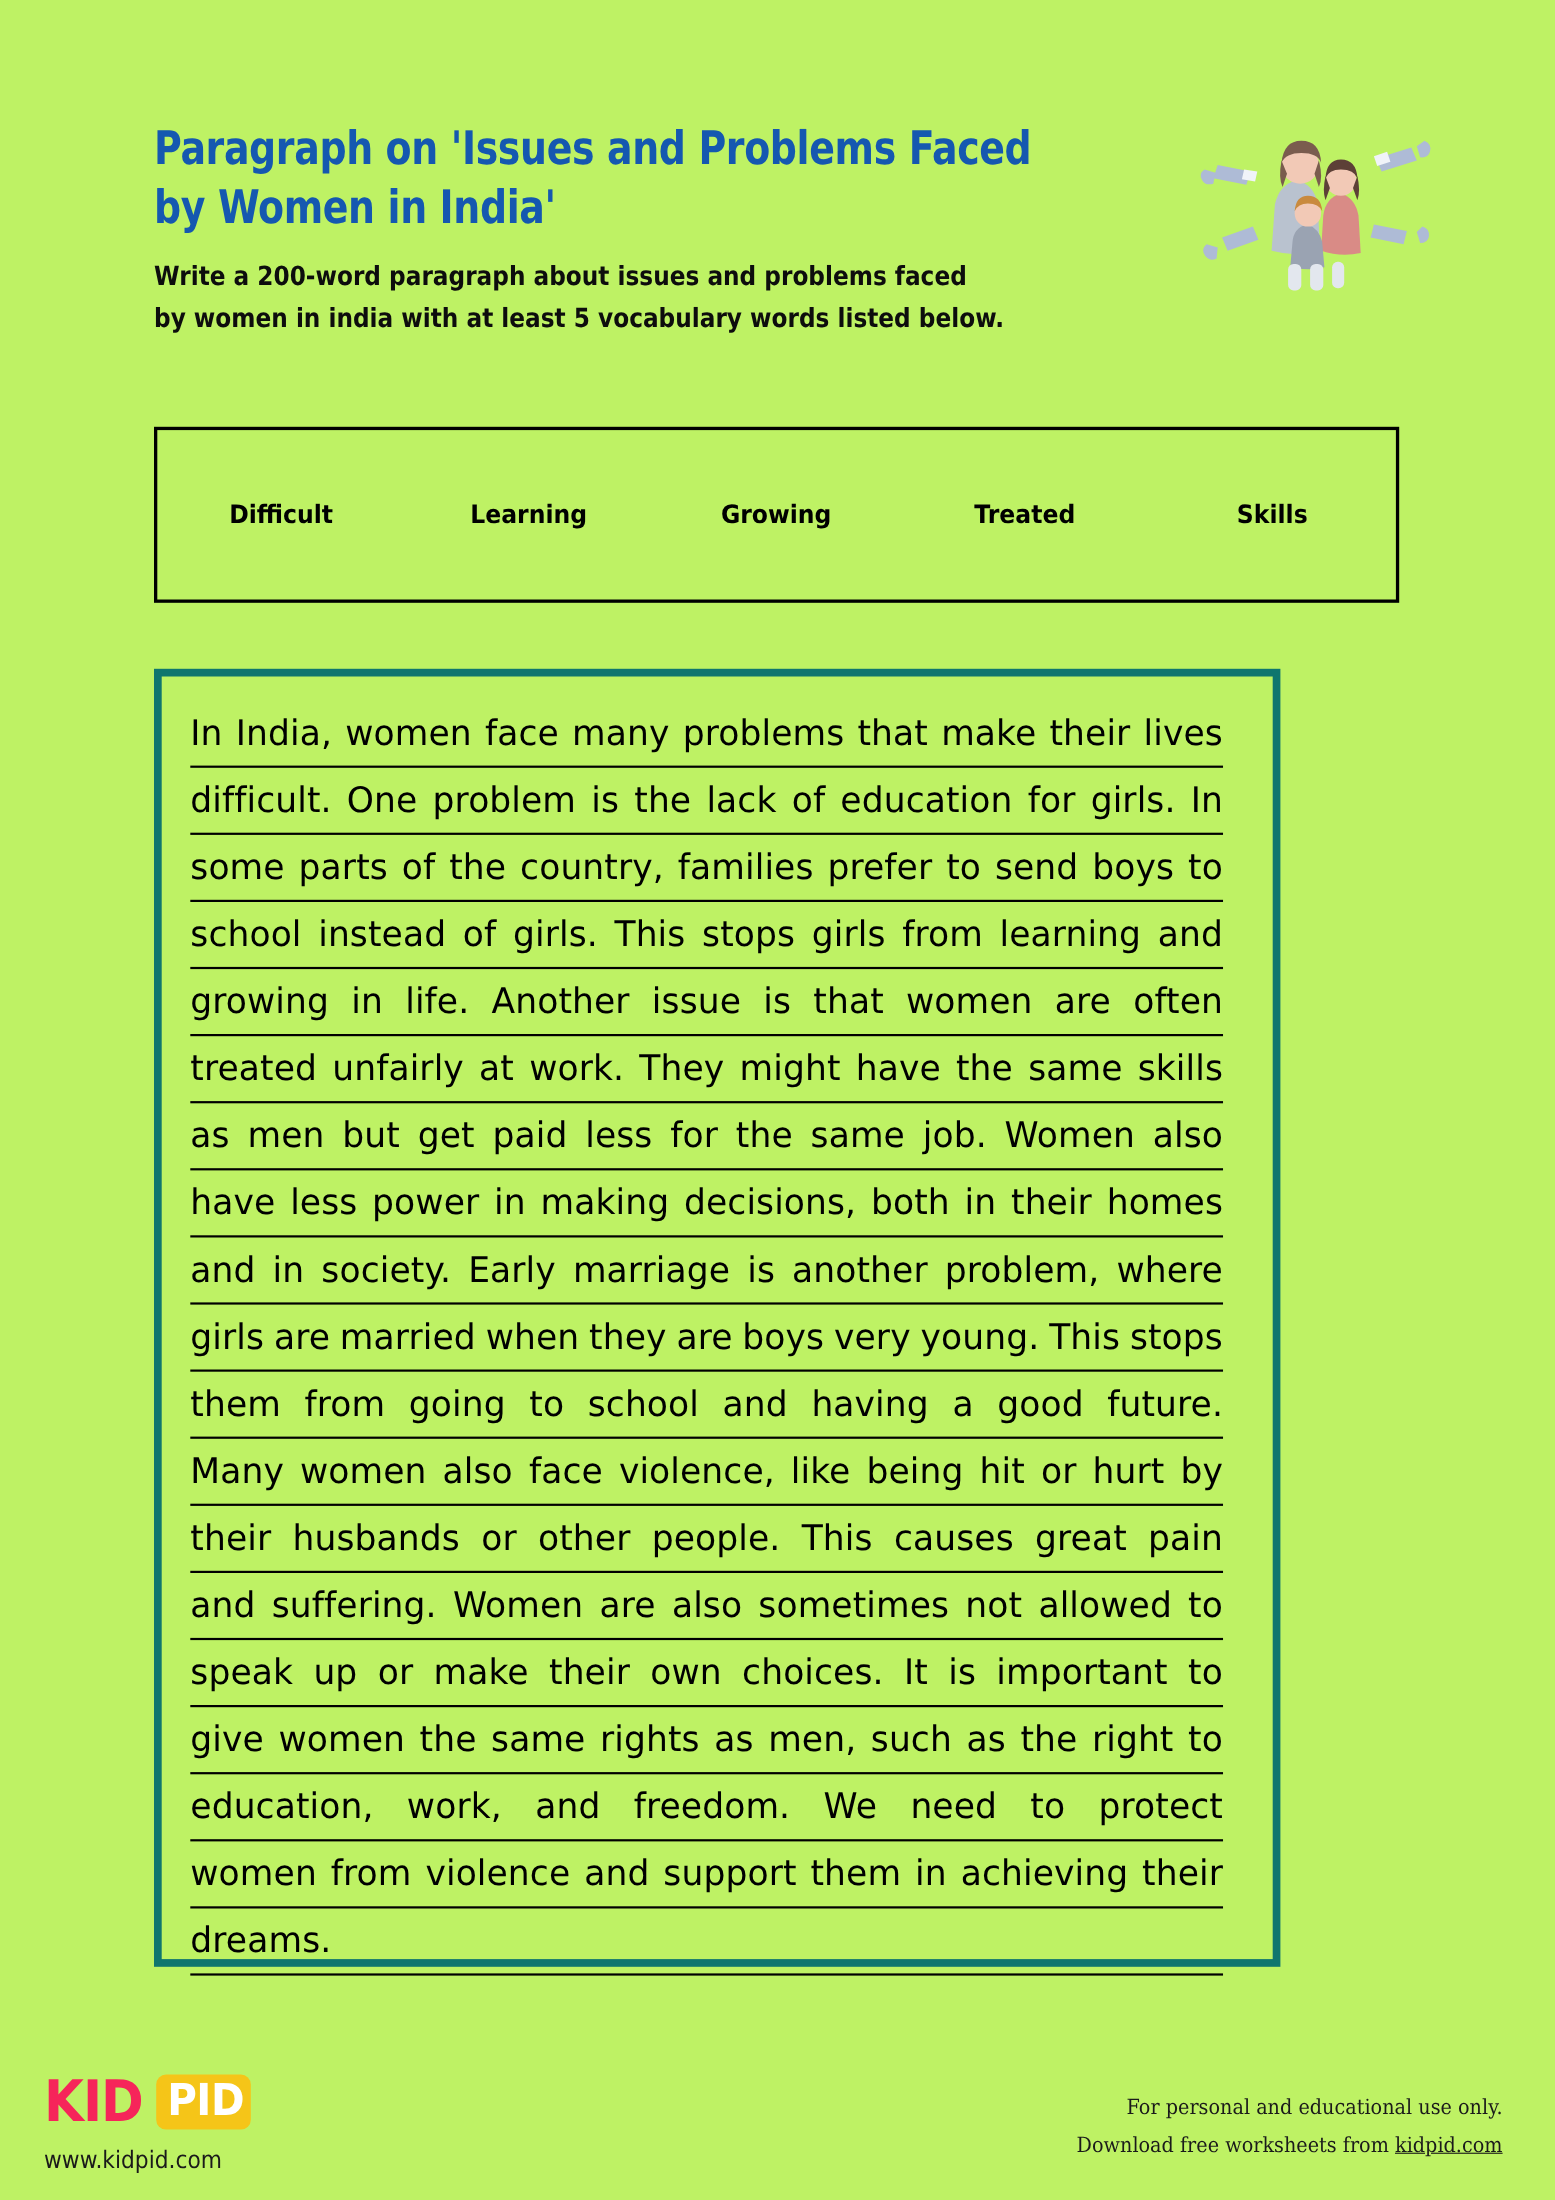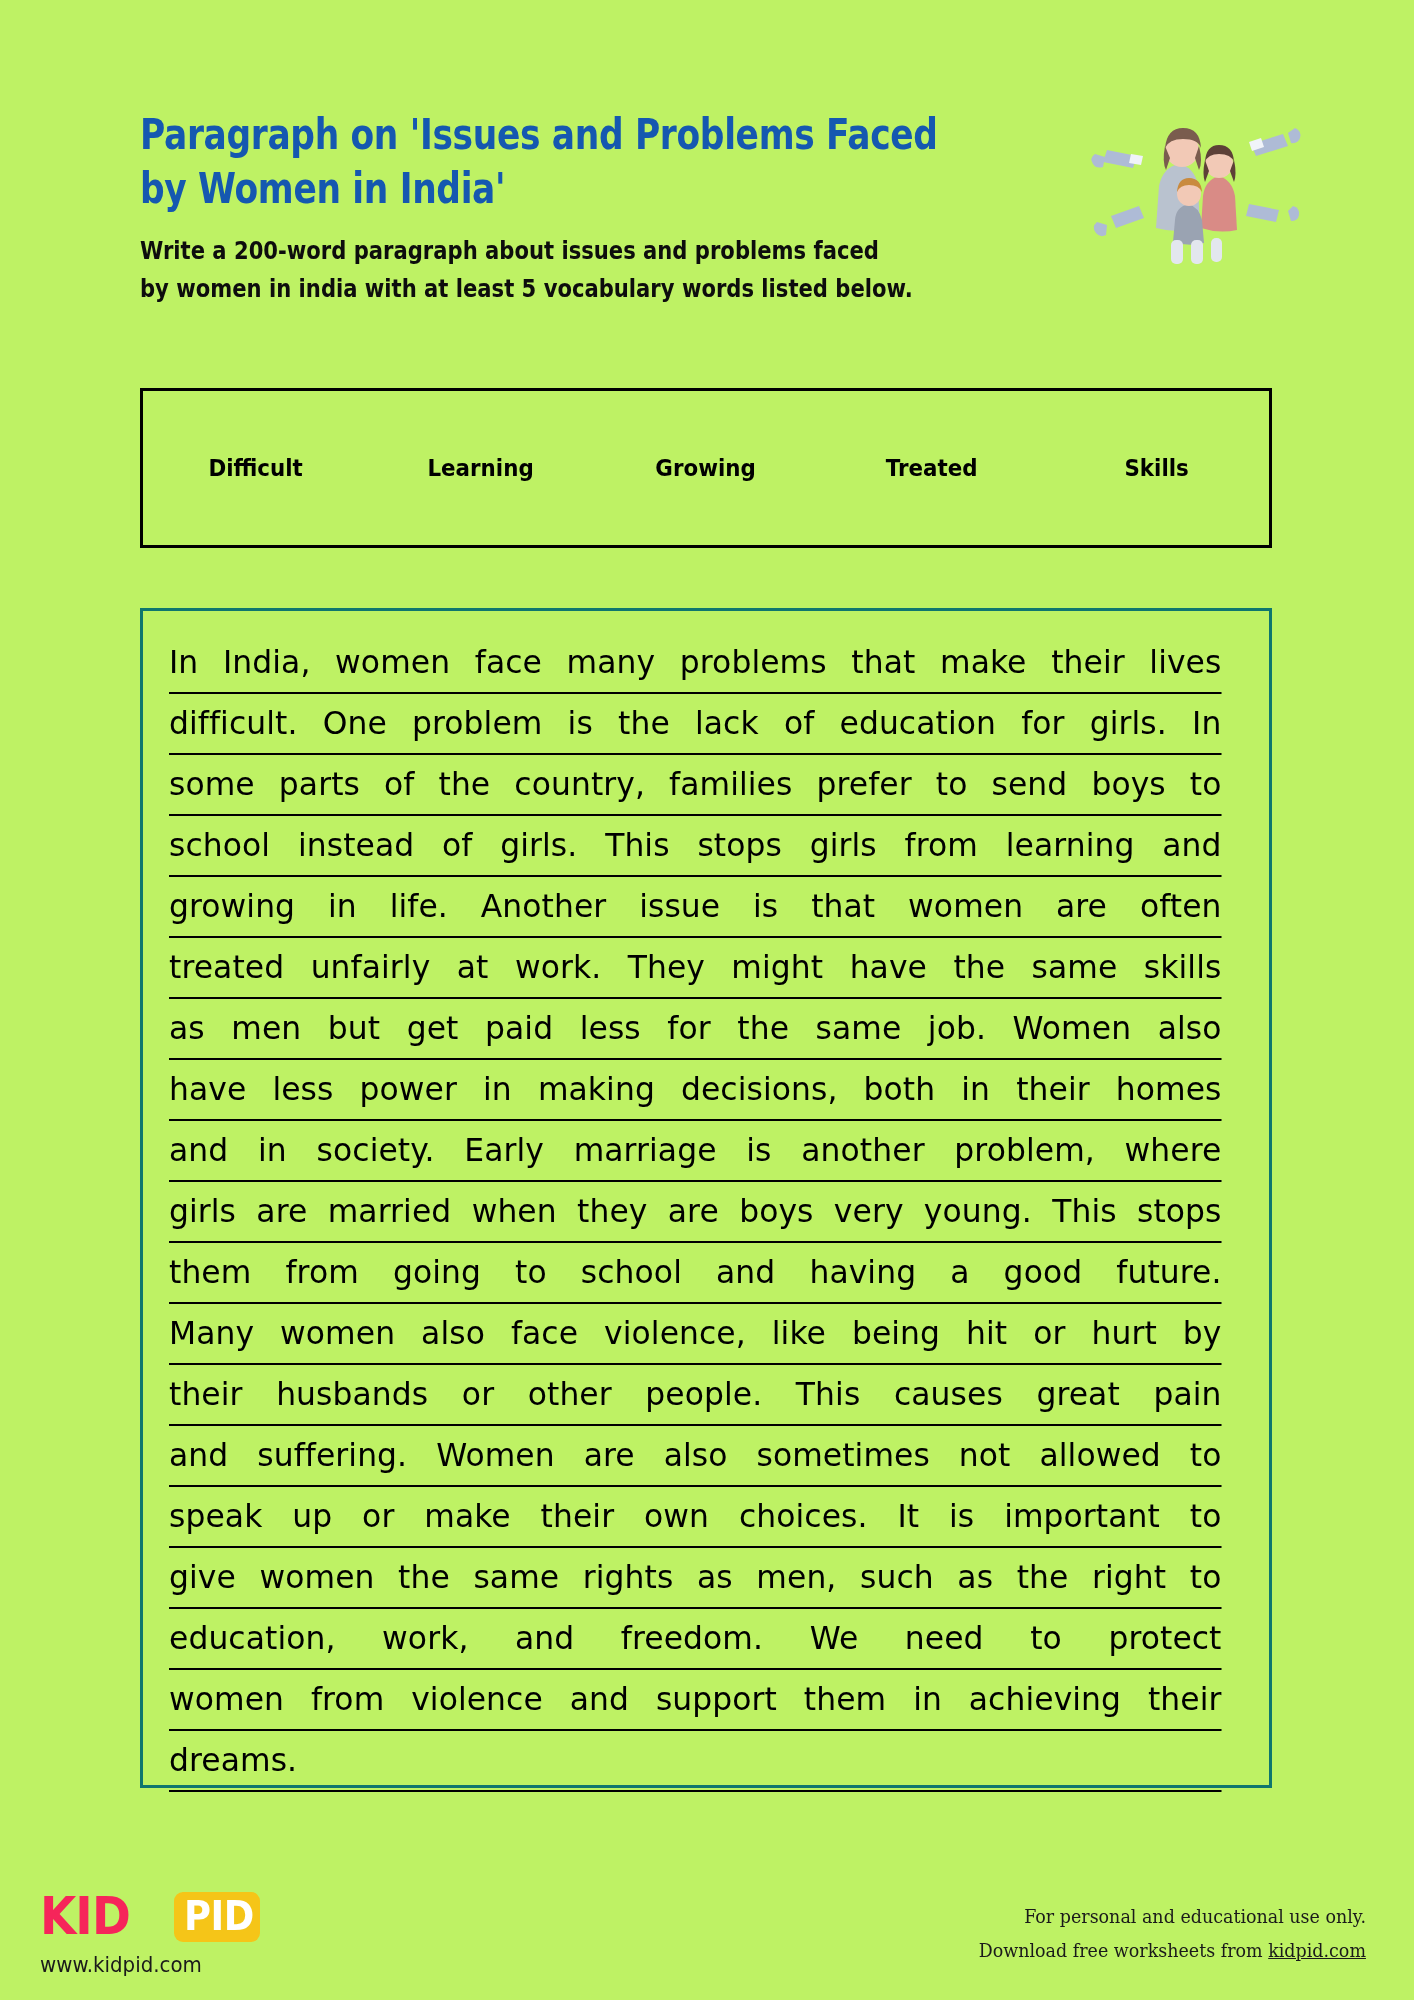--- a/index.html
+++ b/index.html
@@ -88,23 +88,23 @@
     color: #000000;
     padding: 11px 0;
     transform: scaleX(0.93);
   }
 
   
   .answerbox {
     position: absolute;
     left: 140px;
     top: 608px;
-    width: 1132px;
+    width: 1024px;
     height: 1180px;
-    border: 3px solid #0f766e;
+    border: 7px solid #0f766e;
     box-sizing: border-box;
     padding: 22px 26px 22px 26px;
   }
   .para-line {
     font-family: "DejaVu Sans", sans-serif;
     font-weight: 400;
     font-size: 32px;
     line-height: 61px;
     color: #000000;
     border-bottom: 2.5px solid #000000;
@@ -126,23 +126,22 @@
 
   
   .footer-logo {
     position: absolute;
     left: 40px;
     top: 1880px;
     width: 260px;
   }
   .logo-mark {
     display: flex;
-    align-items: flex-end;
+    align-items: center;
     height: 62px;
-    gap: 32px;
   }
   .logo-kid {
     font-family: "DejaVu Sans", sans-serif;
     font-weight: 700;
     font-size: 52px;
     color: #f6255a;
     letter-spacing: -1px;
     line-height: 1;
     transform: scaleX(0.9);
     transform-origin: left center;

